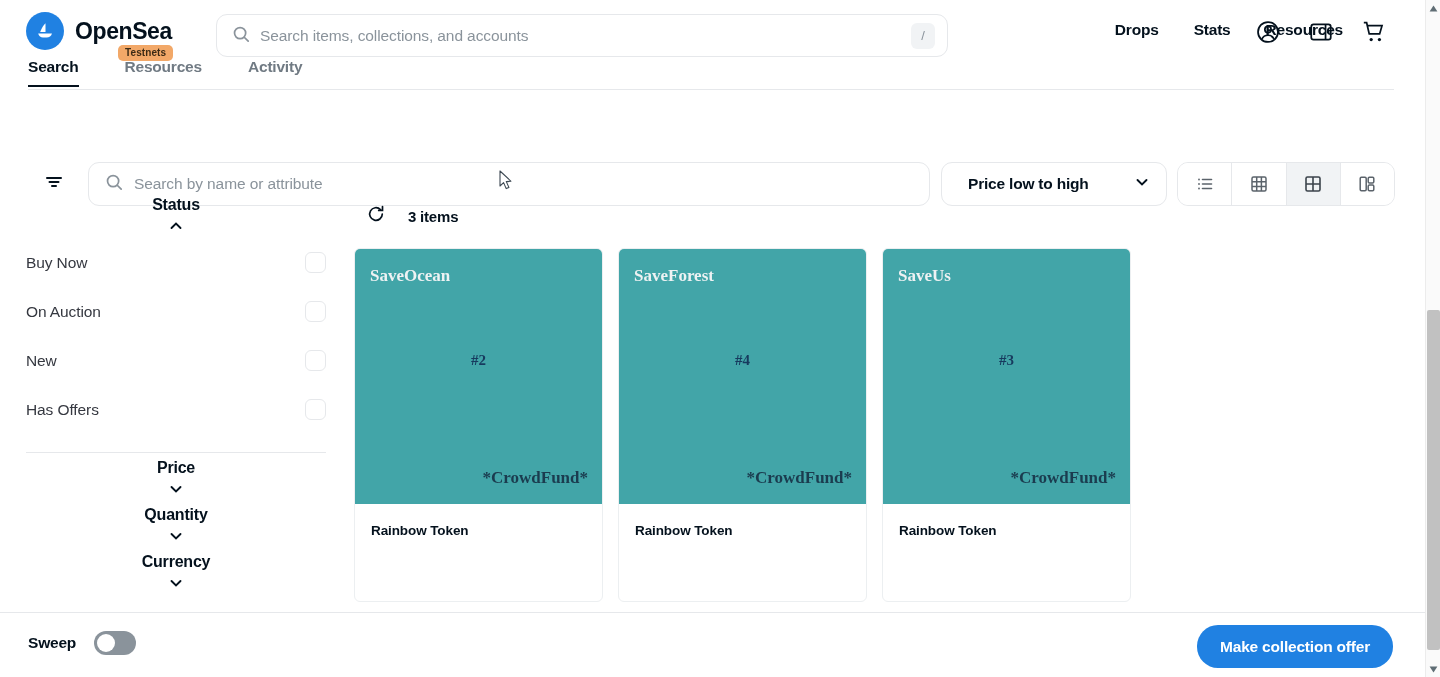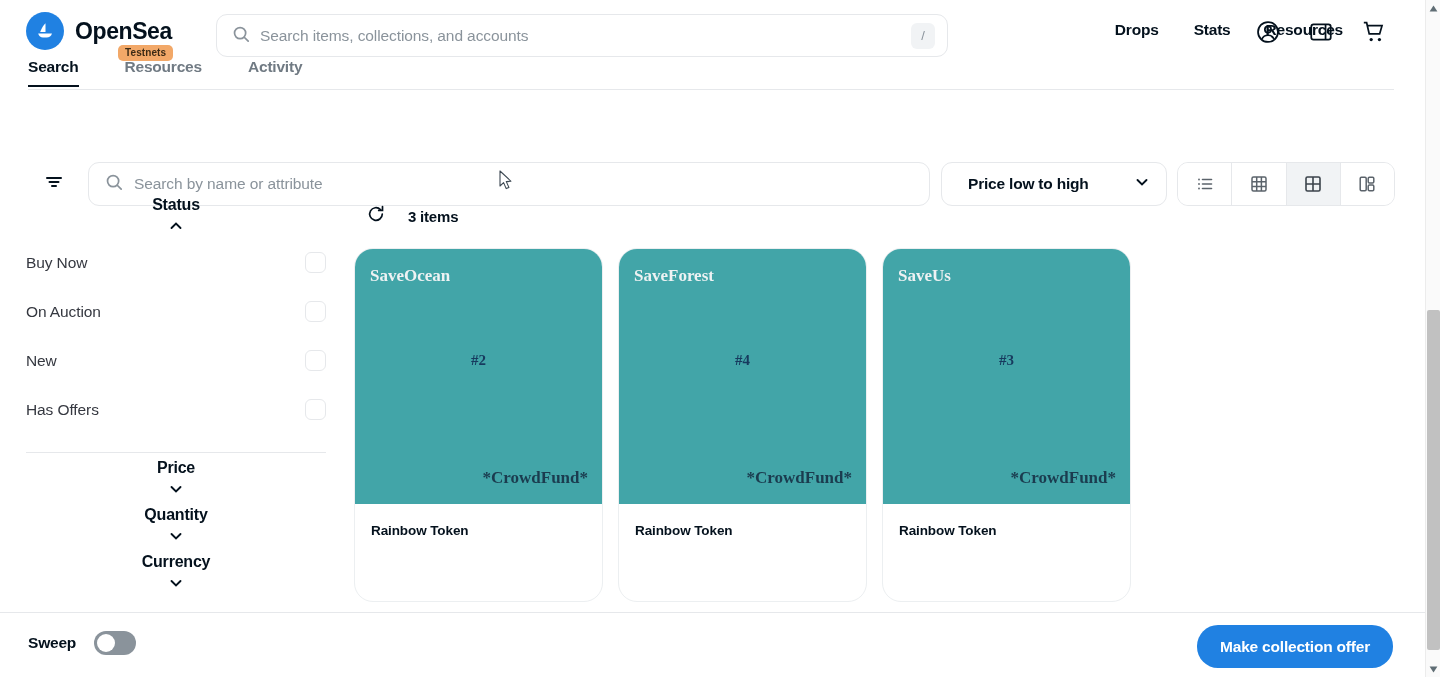--- a/index.html
+++ b/index.html
@@ -139,21 +139,21 @@
     display: flex; align-items: center; gap: 22px;
   }
   .items-count { font-size: 15px; font-weight: bold; color: #04111D; letter-spacing:-0.2px;}
 
   .grid {
     position: absolute; left: 354px; top: 248px;
     display: flex; gap: 15px;
   }
   .card {
     width: 249px; height: 354px;
-    border: 1px solid #eceff1; border-radius: 19px;
+    border: 1px solid #eceff1; border-radius: 6px;
     background: #fff; overflow: hidden;
     display: flex; flex-direction: column;
   }
   .card-art {
     height: 255px; width: 100%;
     position: relative;
     font-family: "Liberation Serif", serif;
   }
   .art-title {
     position: absolute; left: 15px; top: 17px;

